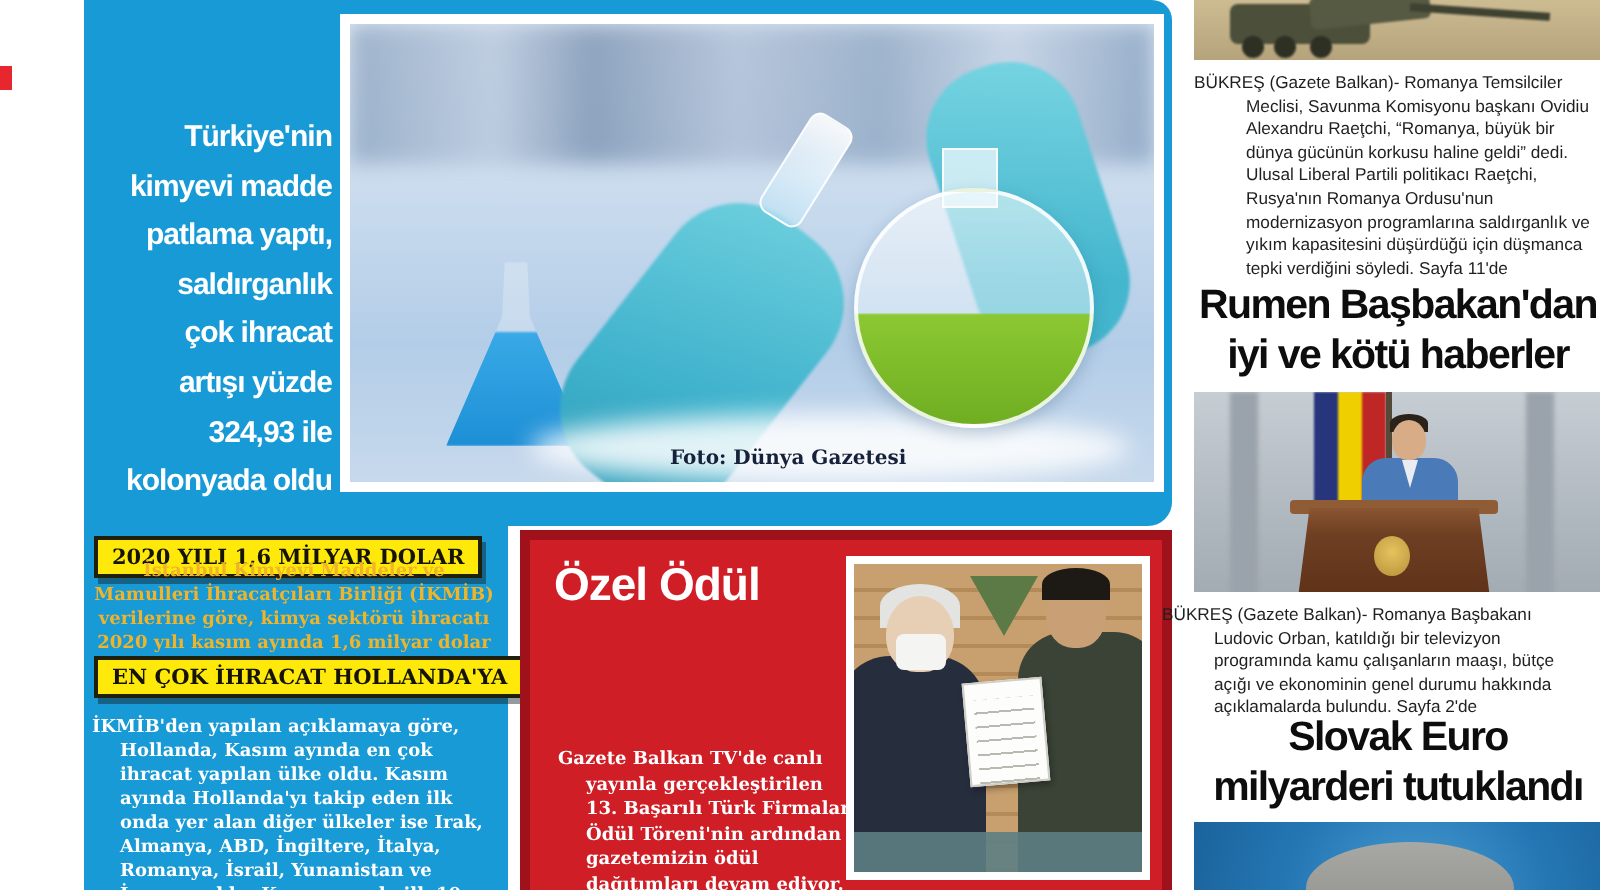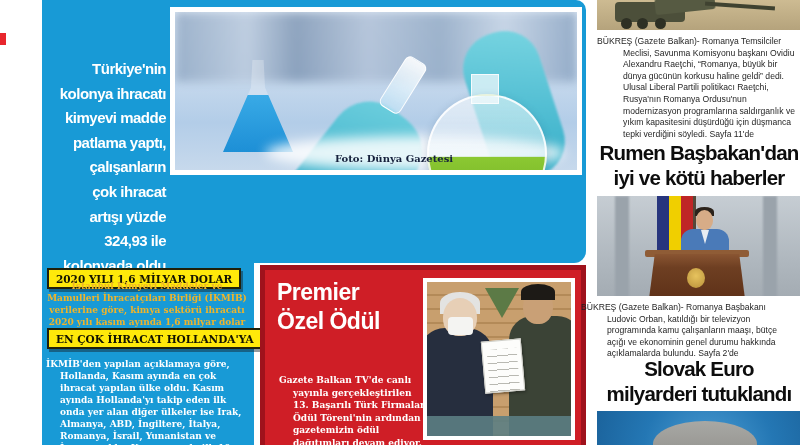--- a/index.html
+++ b/index.html
@@ -10,21 +10,21 @@
   
   .blue-col{left:42px;top:0;width:212px;height:445px;background:#189ad6;}
   .blue-top{left:42px;top:0;width:544px;height:263px;background:#189ad6;
             border-top-left-radius:12px;border-top-right-radius:10px;border-bottom-right-radius:12px;}
   .red-mark{left:0;top:33px;width:6px;height:12px;background:#e8262d;}
 
   .lead-headline{left:40px;top:21px;width:126px;text-align:right;color:#ffffff;
     font-weight:bold;font-size:15px;line-height:24.6px;letter-spacing:-0.5px;white-space:nowrap;margin-top:36px;}
 
   
-  .lab-photo{left:170px;top:7px;width:412px;height:168px;background:#fdba74;box-sizing:border-box;
+  .lab-photo{left:170px;top:7px;width:412px;height:239px;background:#fdba74;box-sizing:border-box;
     border:5px solid #fff;overflow:hidden;}
   .lab-bg{position:absolute;left:0;top:0;width:100%;height:100%;
     background:linear-gradient(180deg,#dfe9f4 0%,#cbdcee 35%,#b3cde8 70%,#c7d9ec 100%);}
   .lab-shelf{position:absolute;left:0;top:0;width:100%;height:70px;
     background:linear-gradient(90deg,#8ea6c2 0%,#b9c9dd 18%,#7c94b2 30%,#aebfd6 48%,#8fa7c3 66%,#c3d2e4 82%,#86a0bf 100%);
     filter:blur(5px);opacity:.8;}
   .lab-erlenmeyer{position:absolute;left:48px;bottom:18px;width:70px;height:92px;
     background:linear-gradient(180deg,rgba(255,255,255,.25) 0%,rgba(255,255,255,.25) 38%,#39aae6 38%,#1d8fd6 100%);
     clip-path:polygon(42% 0,58% 0,60% 30%,100% 100%,0 100%,40% 30%);filter:blur(.6px);}
   .glove-left{position:absolute;left:128px;top:86px;width:96px;height:160px;border-radius:40px;
@@ -138,24 +138,23 @@
 
 <div class="page">
 
   <div class="abs red-mark"></div>
 
   <div class="abs blue-top"></div>
   <div class="abs blue-col"></div>
 
   <div class="abs lead-headline">
     <div>Türkiye'nin</div>
-    <div>kolonya ihracatı</div>
     <div>kimyevi madde</div>
     <div>patlama yaptı,</div>
-    <div>çalışanların</div>
+    <div>saldırganlık</div>
     <div>çok ihracat</div>
     <div>artışı yüzde</div>
     <div>324,93 ile</div>
     <div>kolonyada oldu</div>
   </div>
 
   <div class="abs lab-photo">
     <div class="lab-bg"></div>
     <div class="lab-shelf"></div>
     <div class="lab-erlenmeyer"></div>
@@ -168,21 +167,20 @@
     <div class="photo-caption">Foto: Dünya Gazetesi</div>
   </div>
 
   <div class="abs yellow-box ybox1">2020 YILI 1,6 MİLYAR DOLAR</div>
   <div class="abs lead-para para1">İstanbul Kimyevi Maddeler ve Mamulleri İhracatçıları Birliği (İKMİB) verilerine göre, kimya sektörü ihracatı 2020 yılı kasım ayında 1,6 milyar dolar olarak gerçekleşti.</div>
   <div class="abs yellow-box ybox2">EN ÇOK İHRACAT HOLLANDA'YA</div>
   <div class="abs lead-para para2">İKMİB'den yapılan açıklamaya göre, Hollanda, Kasım ayında en çok ihracat yapılan ülke oldu. Kasım ayında Hollanda'yı takip eden ilk onda yer alan diğer ülkeler ise Irak, Almanya, ABD, İngiltere, İtalya, Romanya, İsrail, Yunanistan ve İspanya oldu. Kasım ayında ilk 10 ülke arasında 6 ülkede artış olurken, 4 ülkede gerileme</div>
 
   <div class="abs award-box">
     <div class="award-headline">
-      <div>Premier</div>
       <div>Özel Ödül</div>
     </div>
     <div class="award-body">Gazete Balkan TV'de canlı yayınla gerçekleştirilen 13. Başarılı Türk Firmaları Ödül Töreni'nin ardından gazetemizin ödül dağıtımları devam ediyor. Sayfa 4'de</div>
     <div class="award-photo">
       <div class="brick"></div>
       <div class="pennant"></div>
       <div class="man-left-suit"></div>
       <div class="man-left-hair"></div>
       <div class="man-left-head"></div>
       <div class="man-left-mask"></div>

